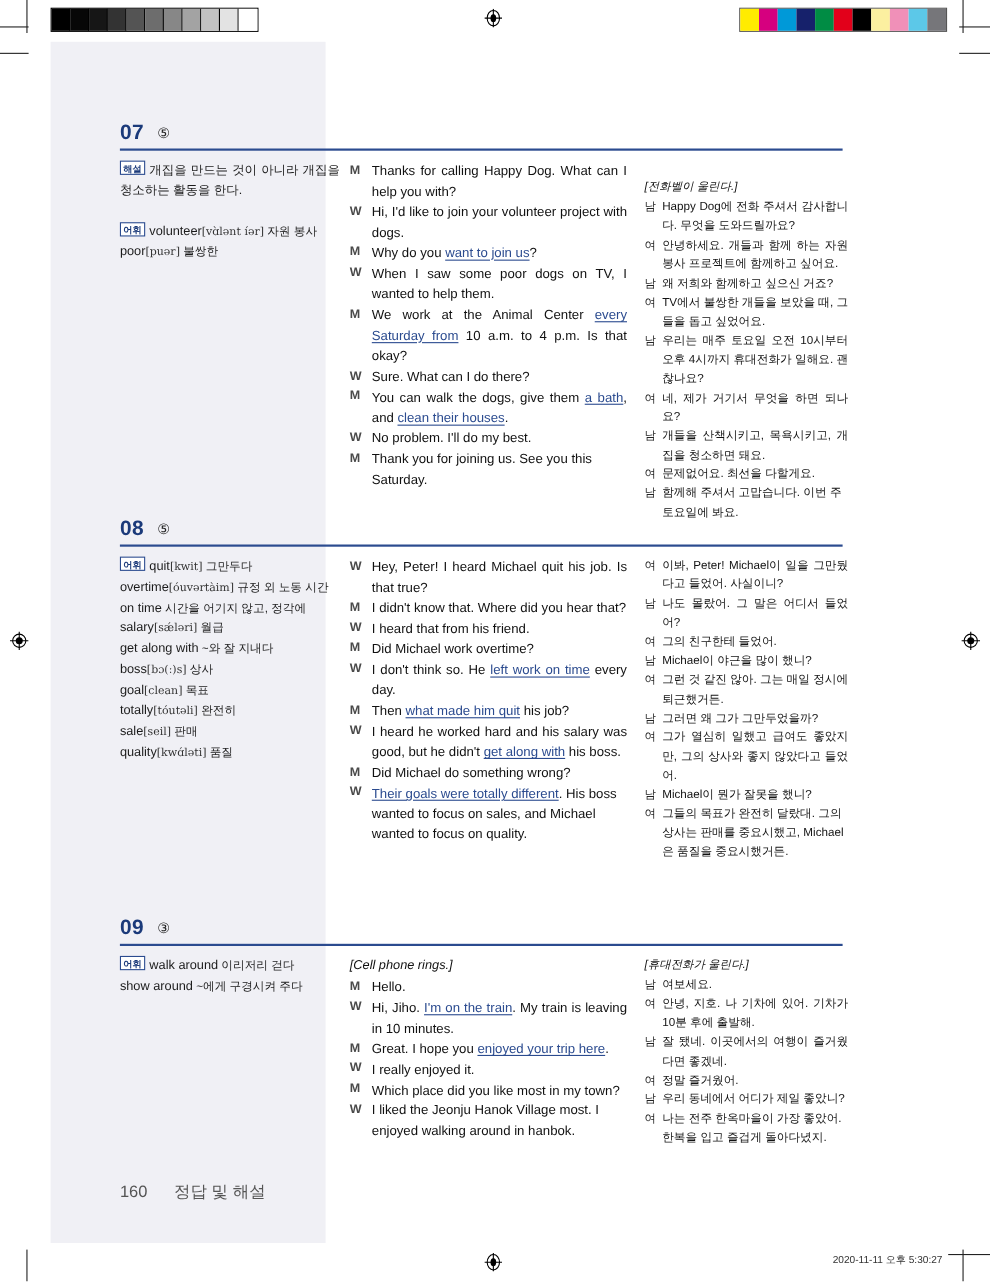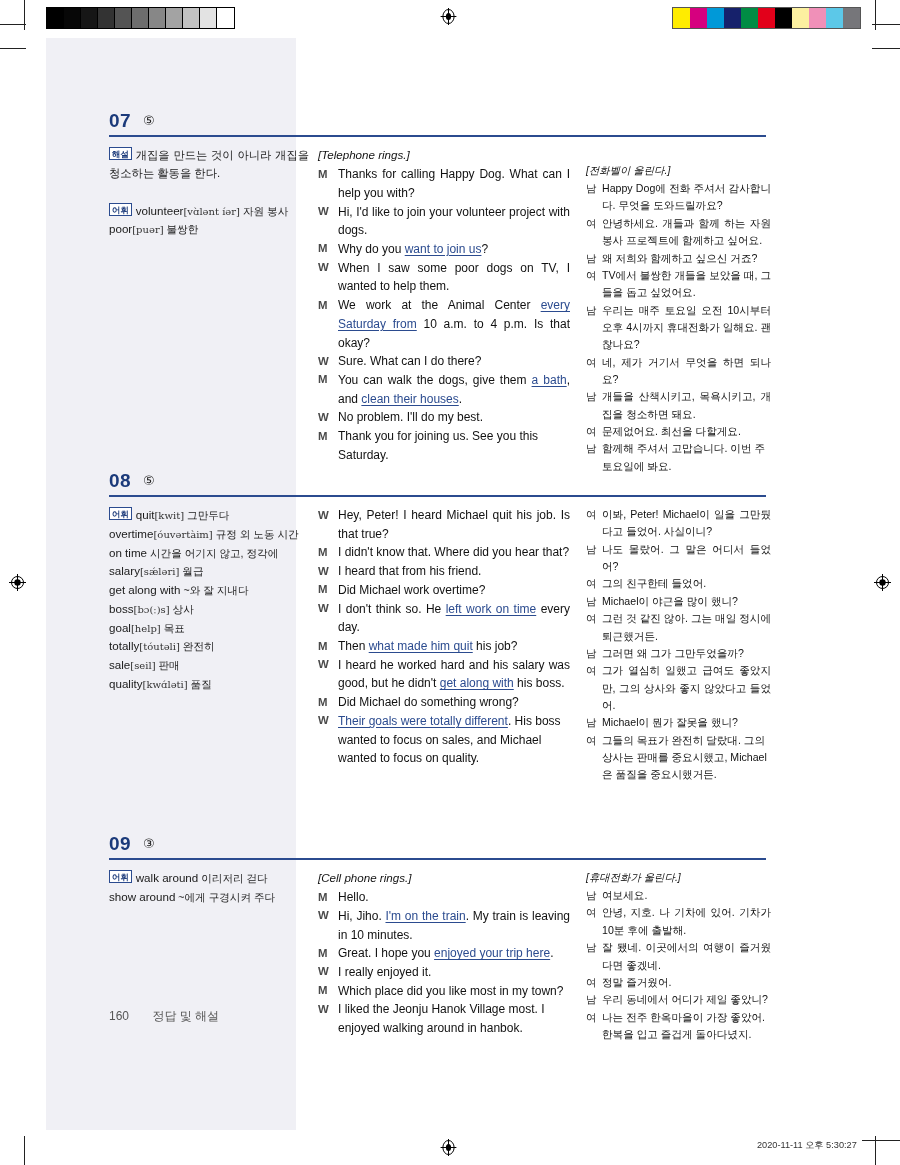--- a/index.html
+++ b/index.html
@@ -93,21 +93,21 @@
     padding-top: .5px;
   }
   .txt { flex: 1 1 auto; text-align: justify; }
   .txt.last, .line:last-child .txt { text-align: left; }
   u.hl { color: #2b4b8f; text-decoration: underline; text-underline-offset: 1.5px; }
 
   .stage-ko { font-style: italic; font-size: 10.4px; margin-bottom: 1px; }
   .spk-ko { flex: 0 0 16px; font-size: 10.4px; color: #222; }
 
   
-  .pg-foot { position: absolute; left: 63px; top: 970px; font-size: 12px; color: #555; }
+  .pg-foot { position: absolute; left: 63px; top: 1036px; font-size: 15px; color: #555; }
   .pg-foot .num { margin-right: 20px; }
 
   .slug {
     position: absolute; left: 48px; top: 1139px;
     font-size: 14px; color: #333; margin-top: 44px;
   }
   .slug .pg { margin-left: 14px; }
   .stamp {
     position: absolute; left: 757px; top: 1139px;
     font-size: 9.2px; color: #333; white-space: nowrap;
@@ -197,21 +197,20 @@
         <div class="sec-ans" style="top: 3px;">⑤</div>
         <div class="sec-rule" style="top: 25px;"></div>
         <div class="col-left" style="top: 36px;">
           <div class="expl-block"><span class="tag">해설</span><span>개집을 만드는 것이 아니라 개집을 청소하는 활동을 한다.</span></div>
           <div class="vocab-block">
             <div class="vocab-line"><span class="tag">어휘</span><span class="en-term">volunteer</span><span class="ipa">[vɑ̀lənt íər]</span><span class="ko"> 자원 봉사</span></div>
             <div class="vocab-line"><span class="en-term">poor</span><span class="ipa">[puər]</span><span class="ko"> 불쌍한</span></div>
           </div>
         </div>
         <div class="col-mid" style="top: 36px;">
-          <div class="stage">[Telephone rings.]</div>
           <div class="line">
             <div class="spk">M</div>
             <div class="txt">Thanks for calling Happy Dog. What can I help you with?</div>
           </div>
           <div class="line">
             <div class="spk">W</div>
             <div class="txt">Hi, I'd like to join your volunteer project with dogs.</div>
           </div>
           <div class="line">
             <div class="spk">M</div>
@@ -287,21 +286,21 @@
         <div class="sec-ans" style="top: 3px;">⑤</div>
         <div class="sec-rule" style="top: 25px;"></div>
         <div class="col-left" style="top: 36px;">
           <div class="vocab-block">
             <div class="vocab-line"><span class="tag">어휘</span><span class="en-term">quit</span><span class="ipa">[kwit]</span><span class="ko"> 그만두다</span></div>
             <div class="vocab-line"><span class="en-term">overtime</span><span class="ipa">[óuvərtàim]</span><span class="ko"> 규정 외 노동 시간</span></div>
             <div class="vocab-line"><span class="en-term">on time</span><span class="ko"> 시간을 어기지 않고, 정각에</span></div>
             <div class="vocab-line"><span class="en-term">salary</span><span class="ipa">[sǽləri]</span><span class="ko"> 월급</span></div>
             <div class="vocab-line"><span class="en-term">get along with</span><span class="ko"> ~와 잘 지내다</span></div>
             <div class="vocab-line"><span class="en-term">boss</span><span class="ipa">[bɔ(ː)s]</span><span class="ko"> 상사</span></div>
-            <div class="vocab-line"><span class="en-term">goal</span><span class="ipa">[help]</span><span class="ko"> 목표</span></div>
+            <div class="vocab-line"><span class="en-term">goal</span><span class="ipa">[clean]</span><span class="ko"> 목표</span></div>
             <div class="vocab-line"><span class="en-term">totally</span><span class="ipa">[tóutəli]</span><span class="ko"> 완전히</span></div>
             <div class="vocab-line"><span class="en-term">sale</span><span class="ipa">[seil]</span><span class="ko"> 판매</span></div>
             <div class="vocab-line"><span class="en-term">quality</span><span class="ipa">[kwɑ́ləti]</span><span class="ko"> 품질</span></div>
           </div>
         </div>
         <div class="col-mid" style="top: 36px;">
           <div class="line">
             <div class="spk">W</div>
             <div class="txt">Hey, Peter! I heard Michael quit his job. Is that true?</div>
           </div>

